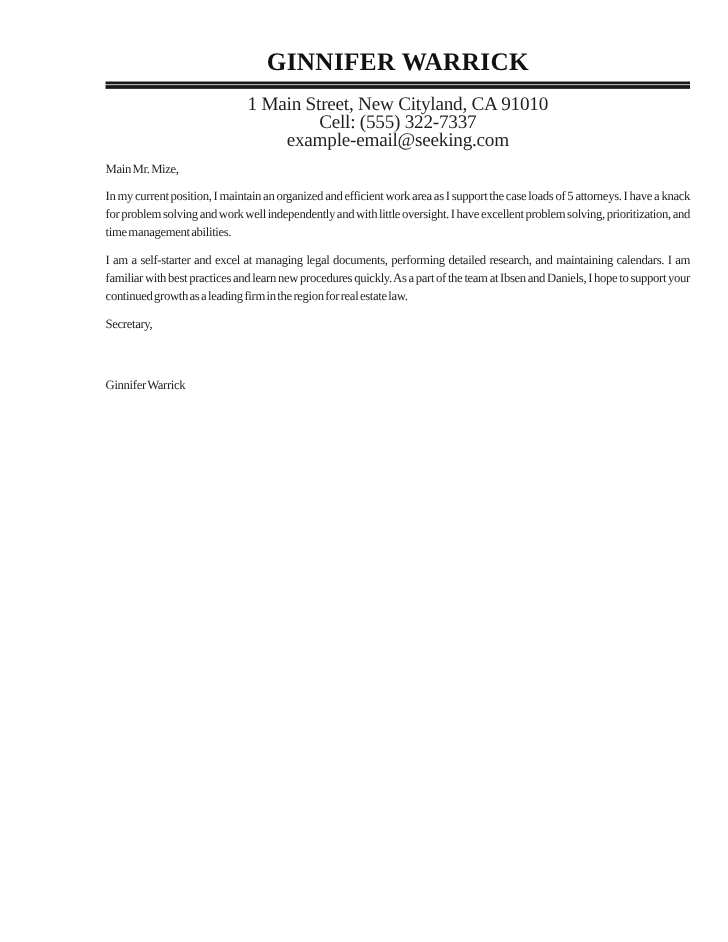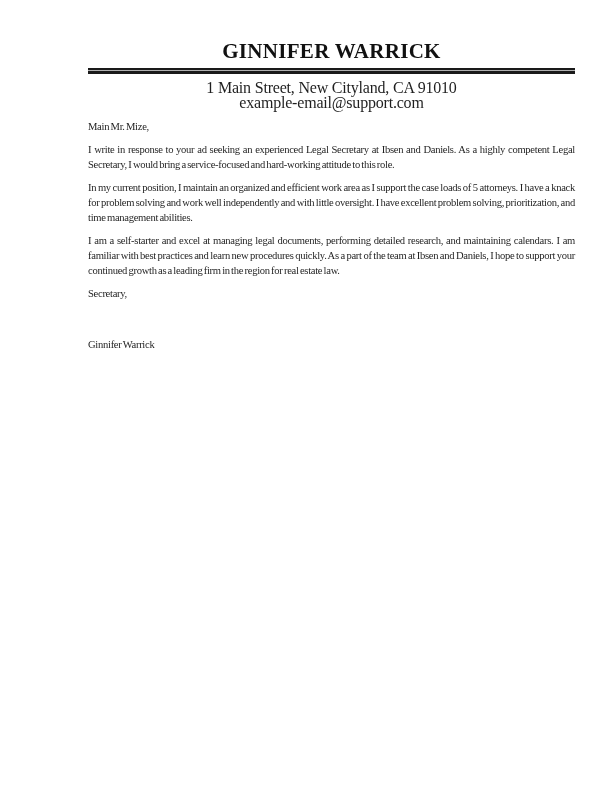--- a/index.html
+++ b/index.html
@@ -70,27 +70,27 @@
 <body>
 
 <div class="page">
   <h1 class="letter-name">GINNIFER WARRICK</h1>
 
   <div class="content">
     <div class="double-rule"></div>
 
     <div class="contact-block">
       <div>1 Main Street, New Cityland, CA 91010</div>
-      <div>example-email@support.com</div>
+      <div>Cell: (555) 322-7337</div>
+      <div>example-email@seeking.com</div>
     </div>
 
     <div class="letter-body">
       <p class="salutation">Main Mr. Mize,</p>
 
-      <p>I write in response to your ad seeking an experienced Legal Secretary at Ibsen and Daniels. As a highly competent Legal Secretary, I would bring a service-focused and hard-working attitude to this role.</p>
 
       <p>In my current position, I maintain an organized and efficient work area as I support the case loads of 5 attorneys. I have a knack for problem solving and work well independently and with little oversight. I have excellent problem solving, prioritization, and time management abilities.</p>
 
       <p>I am a self-starter and excel at managing legal documents, performing detailed research, and maintaining calendars. I am familiar with best practices and learn new procedures quickly. As a part of the team at Ibsen and Daniels, I hope to support your continued growth as a leading firm in the region for real estate law.</p>
 
 
       <p class="closing">Secretary,</p>
 
       <p class="signature">Ginnifer Warrick</p>
     </div>

